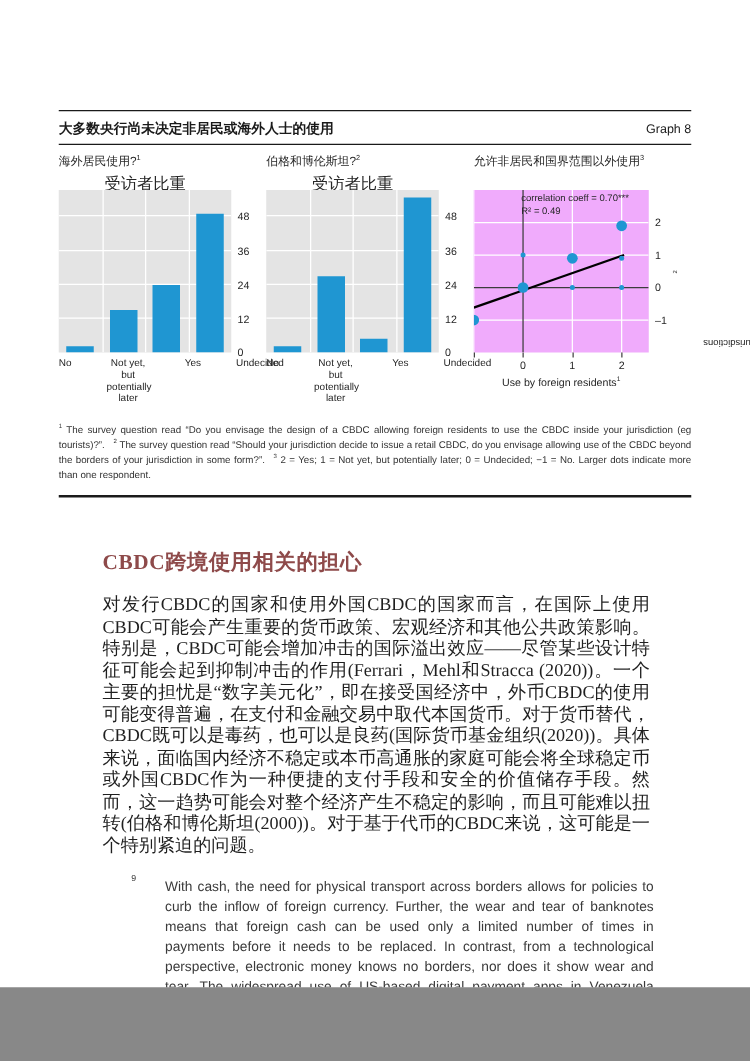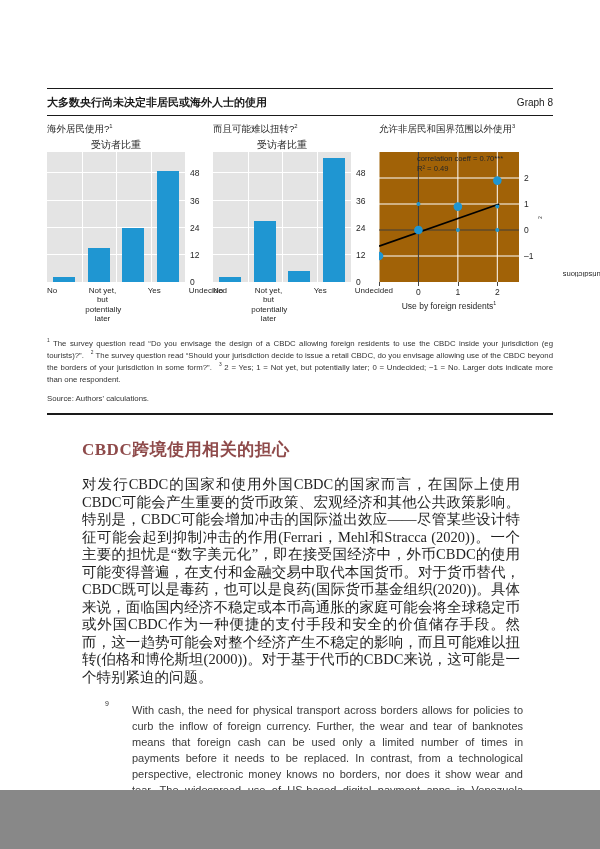--- a/index.html
+++ b/index.html
@@ -17,21 +17,21 @@
     padding:6px 0 5px 0; }
   .g-title { font-size:11px; font-weight:bold; color:#1a1a1a; }
   .g-label { font-size:10px; color:#1a1a1a; }
   .g-rule-mid { border-top:1.6px solid #1a1a1a; }
   .panels { display:flex; margin-top:7px; }
   .panel { display:flex; flex-direction:column; }
   .panel-bar1 { width:166px; }
   .panel-bar2 { width:166px; }
   .panel-scatter { width:174px; }
   .panel-title { font-size:9.5px; color:#262626; height:15px; }
-  .panel-sub { font-size:10px; color:#262626; text-align:center; height:14px; width:138px; }
+  .panel-sub { font-size:13px; color:#262626; text-align:center; height:14px; width:138px; }
   .panel-sub.empty { visibility:hidden; }
   .chart-row { display:flex; }
   .plot { position:relative; width:138px; height:130px; background:#e4e4e4; overflow:hidden; }
   .gridline-h { position:absolute; left:0; right:0; height:1px; background:#ffffff; }
   .gridline-v { position:absolute; top:0; bottom:0; width:1px; background:#ffffff; }
   .bars { position:absolute; left:0; right:0; top:0; bottom:0; display:flex; }
   .bar-slot { flex:1; display:flex; align-items:flex-end; justify-content:center; }
   .bar { width:64%; }
   .yaxis { position:relative; width:26px; height:130px; }
   .ytick { position:absolute; left:5px; transform:translateY(50%); font-size:8.5px; color:#262626; }
@@ -133,21 +133,21 @@
 but
 potentially
 later</div>
             <div class="xcat">Yes</div>
             <div class="xcat">Undecided</div>
           </div>
       </div>
 
       <div class="panel panel-bar2">
         <div class="panel-title">
-          <span>而且可能难以扭转?</span><sup>2</sup>
+          <span>伯格和博伦斯坦?</span><sup>2</sup>
         </div>
         <div class="panel-sub">受访者比重</div>
         <div class="chart-row">
           <div class="plot" style="background: rgb(228, 228, 228);">
               <div class="gridline-v" style="left: 25%;"></div>
               <div class="gridline-v" style="left: 50%;"></div>
               <div class="gridline-v" style="left: 75%;"></div>
               <div class="gridline-h" style="bottom: 20.8696%;"></div>
               <div class="gridline-h" style="bottom: 41.7391%;"></div>
               <div class="gridline-h" style="bottom: 62.6087%;"></div>
@@ -185,21 +185,21 @@
             <div class="xcat">Undecided</div>
           </div>
       </div>
 
       <div class="panel panel-scatter">
         <div class="panel-title">
           <span>允许非居民和国界范围以外使用</span><sup>3</sup>
         </div>
         <div class="panel-sub empty">&nbsp;</div>
         <div class="chart-row">
-          <div class="plot scatter-plot" style="background: #a16207; text-decoration: underline;">
+          <div class="plot scatter-plot" style="background: #f0abfc; text-decoration: underline;">
               <svg width="140" height="130" style="position: absolute; left: 0px; top: 0px;">
                 <line x1="0" y1="0" x2="0" y2="130" stroke="#ffffff" stroke-width="1"></line>
                 <line x1="78.87323943661973" y1="0" x2="78.87323943661973" y2="130" stroke="#ffffff" stroke-width="1"></line>
                 <line x1="118.3098591549296" y1="0" x2="118.3098591549296" y2="130" stroke="#ffffff" stroke-width="1"></line>
                 <line x1="0" y1="104" x2="140" y2="104" stroke="#ffffff" stroke-width="1"></line>
                 <line x1="0" y1="52" x2="140" y2="52" stroke="#ffffff" stroke-width="1"></line>
                 <line x1="0" y1="26" x2="140" y2="26" stroke="#ffffff" stroke-width="1"></line>
                 <line x1="39.43661971830986" y1="0" x2="39.43661971830986" y2="130" stroke="#3c3c3c" stroke-width="1"></line>
                 <line x1="0" y1="78" x2="140" y2="78" stroke="#3c3c3c" stroke-width="1"></line>
                 <line x1="0" y1="94.12" x2="120.28169014084507" y2="52" stroke="#000000" stroke-width="1.8"></line>
@@ -240,21 +240,20 @@
           </div>
         <div class="scatter-xtitle">
           <span>Use by foreign residents</span><sup>1</sup>
         </div>
       </div>
     </div>
 
     <p class="g-footnotes">
       <sup>1</sup> <span>The survey question read “Do you envisage the design of a CBDC allowing foreign residents to use the CBDC inside your jurisdiction (eg tourists)?”.</span><span class="fn-sep"></span><sup>2</sup> <span>The survey question read “Should your jurisdiction decide to issue a retail CBDC, do you envisage allowing use of the CBDC beyond the borders of your jurisdiction in some form?”.</span><span class="fn-sep"></span><sup>3</sup> <span>2 = Yes; 1 = Not yet, but potentially later; 0 = Undecided; −1 = No. Larger dots indicate more than one respondent.</span>
     </p>
-    <p class="g-source">Source: Authors' calculations.</p>
     <div class="g-rule-bottom"></div>
   </section>
 
   <section class="text-block">
     <h2 class="section-heading">CBDC跨境使用相关的担心</h2>
     <p class="body-para">对发行CBDC的国家和使用外国CBDC的国家而言，在国际上使用CBDC可能会产生重要的货币政策、宏观经济和其他公共政策影响。特别是，CBDC可能会增加冲击的国际溢出效应——尽管某些设计特征可能会起到抑制冲击的作用(Ferrari，Mehl和Stracca (2020))。一个主要的担忧是“数字美元化”，即在接受国经济中，外币CBDC的使用可能变得普遍，在支付和金融交易中取代本国货币。对于货币替代，CBDC既可以是毒药，也可以是良药(国际货币基金组织(2020))。具体来说，面临国内经济不稳定或本币高通胀的家庭可能会将全球稳定币或外国CBDC作为一种便捷的支付手段和安全的价值储存手段。然而，这一趋势可能会对整个经济产生不稳定的影响，而且可能难以扭转(伯格和博伦斯坦(2000))。对于基于代币的CBDC来说，这可能是一个特别紧迫的问题。</p>
   </section>
 
   <div class="fn9">
     <sup class="fn9-marker">9</sup>

